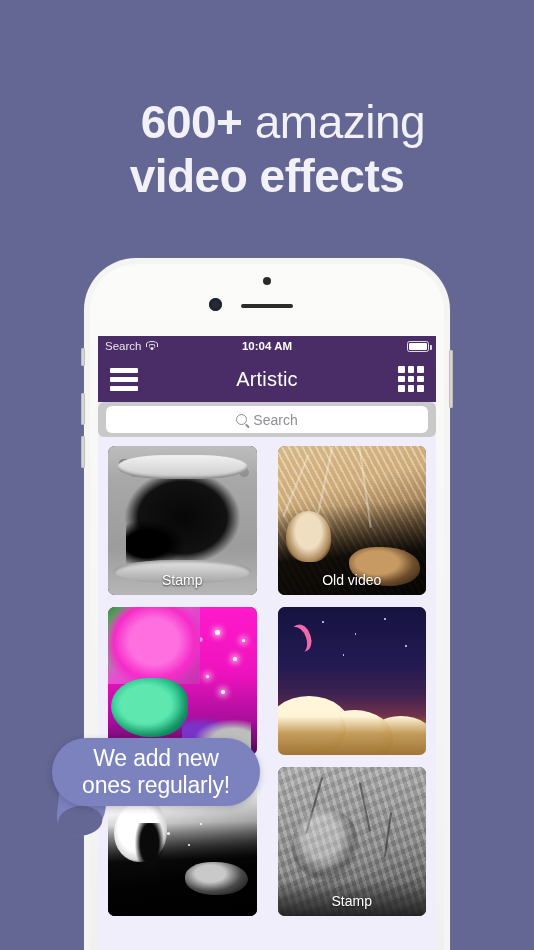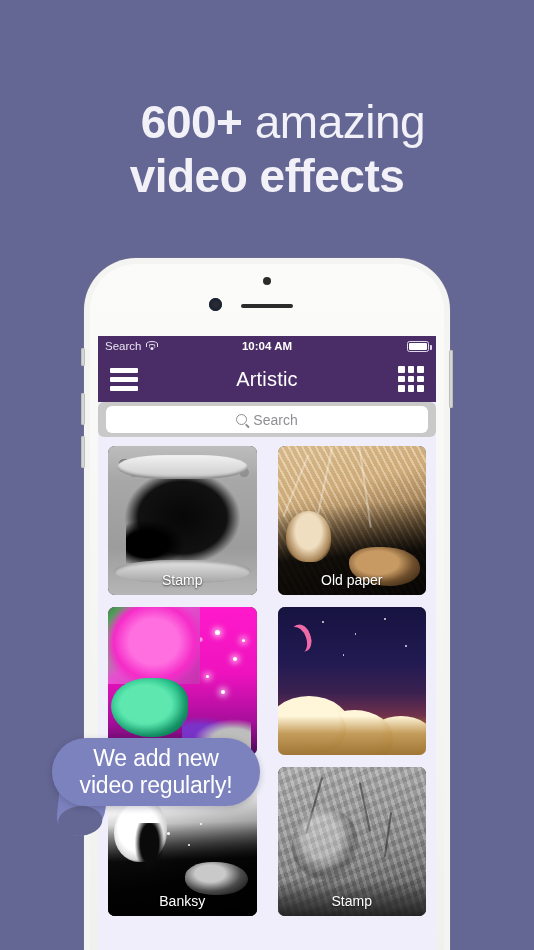--- a/index.html
+++ b/index.html
@@ -378,21 +378,21 @@
       </div>
 
       <div class="cell">
         <div class="art art-oldpaper">
           <div class="crease c1"></div>
             <div class="crease c2"></div>
             <div class="crease c3"></div>
           <div class="fig"></div>
           <div class="rock"></div>
         </div>
-        <div class="label">Old paper</div>
+        <div class="label">Old video</div>
       </div>
 
       <div class="cell">
         <div class="art art-neon">
           <div class="inset"></div>
           <div class="fish"></div>
           <div class="coral"></div>
           <div class="sp" style="left:72%; top:16%; width:5px; height:5px;"></div>
           <div class="sp" style="left:84%; top:34%; width:4px; height:4px;"></div>
           <div class="sp" style="left:66%; top:46%; width:3px; height:3px;"></div>
@@ -420,21 +420,20 @@
 
       <div class="cell">
         <div class="art art-banksy">
           <div class="splat"></div>
           <div class="stencil"></div>
           <div class="rock"></div>
           <div class="dot" style="left:40%; top:44%; width:3px; height:3px;"></div>
           <div class="dot" style="left:54%; top:52%; width:2px; height:2px;"></div>
           <div class="dot" style="left:62%; top:38%; width:2px; height:2px;"></div>
         </div>
-        <div class="label">Banksy</div>
       </div>
 
       <div class="cell">
         <div class="art art-stone">
           <div class="crack" style="left:24%; top:6%; width:2px; height:40%; transform:rotate(16deg);"></div>
           <div class="crack" style="left:58%; top:10%; width:1.5px; height:34%; transform:rotate(-12deg);"></div>
           <div class="crack" style="left:74%; top:30%; width:2px; height:30%; transform:rotate(8deg);"></div>
           <div class="relief"></div>
           <div class="base"></div>
         </div>
@@ -443,14 +442,14 @@
 
     </div>
   </div>
 </div>
 
 <div class="callout-tail"></div>
 <div class="callout">
   <div>
     <span>We add </span><span class="b">new</span>
   </div>
-  <div>video regularly!</div>
+  <div>ones regularly!</div>
 </div>
 
 </body></html>

